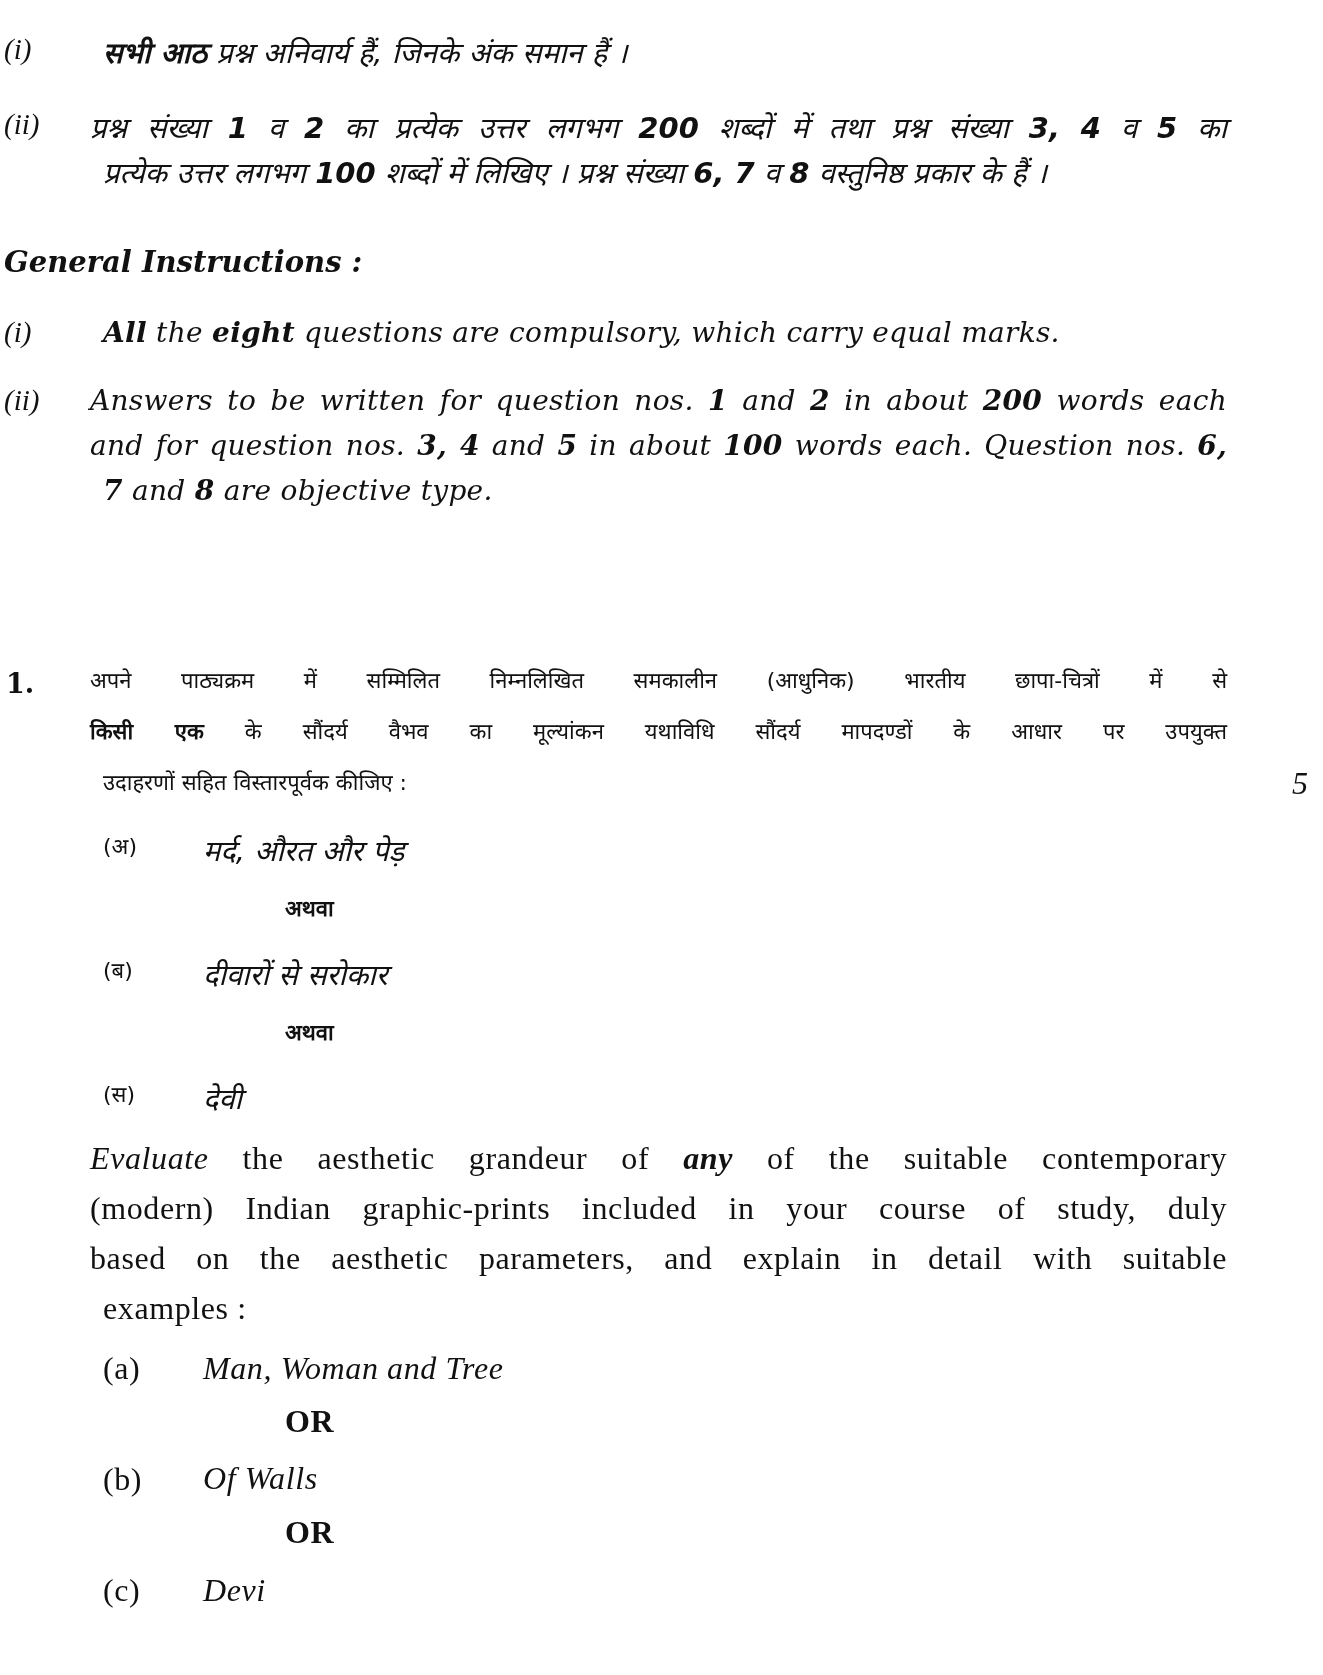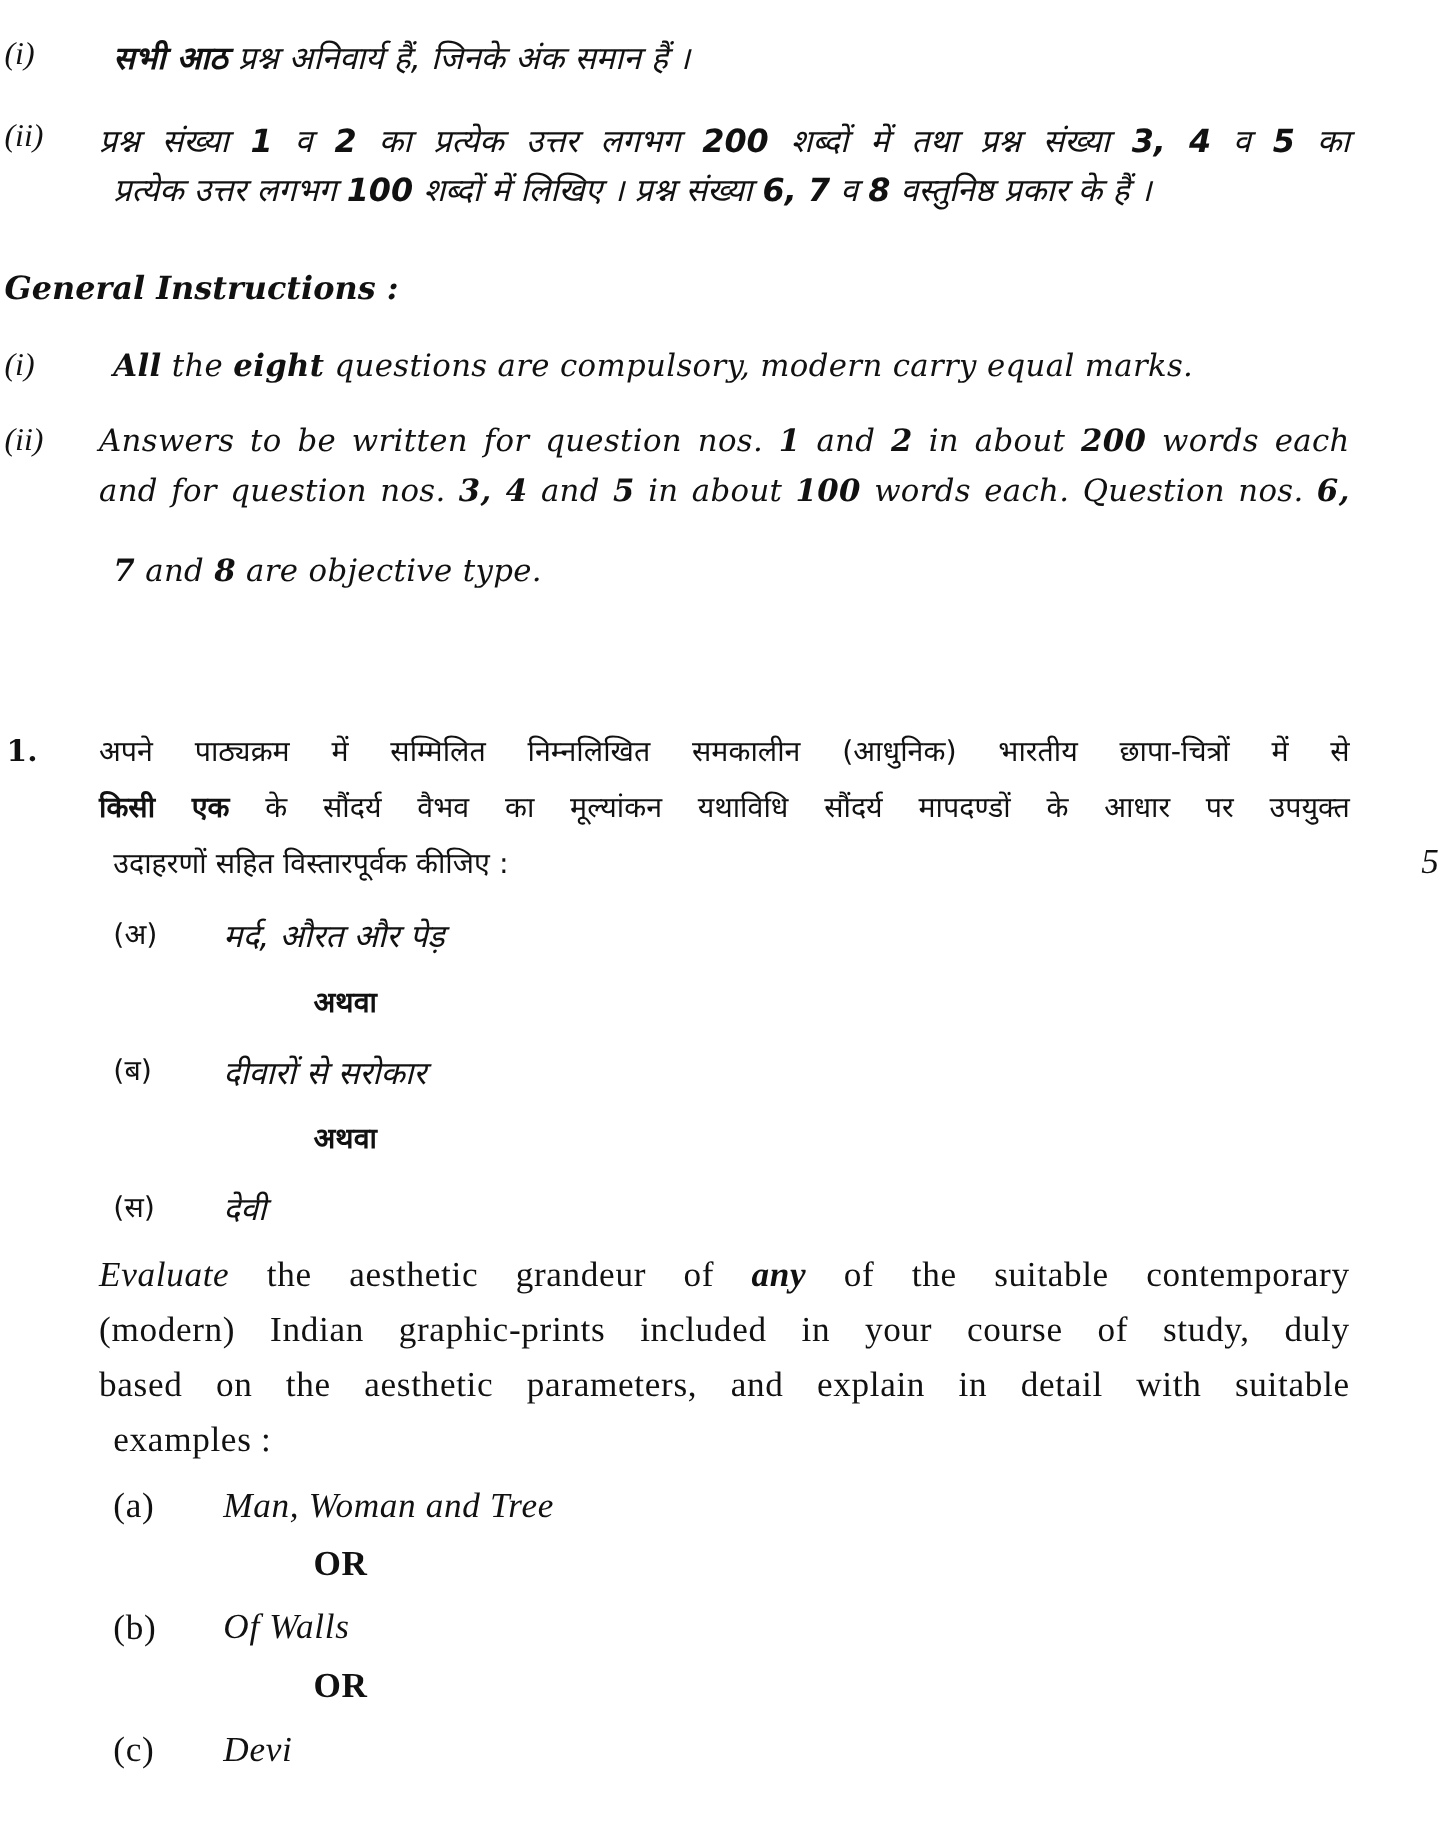--- a/index.html
+++ b/index.html
@@ -4,21 +4,21 @@
 <style>
   html, body { margin: 0; padding: 0; background: #ffffff; }
   body {
     width: 1323px; height: 1675px; position: relative; overflow: hidden;
     color: #111111;
     font-family: "DejaVu Serif", "Liberation Serif", serif;
   }
   .line { position: absolute; white-space: nowrap; }
   .num { position: absolute; left: 4px; font-style: italic; font-size: 29px; font-family: "Liberation Serif", serif; }
   .hi { font-family: "DejaVu Sans", sans-serif; font-size: 29px; font-style: italic; }
-  .hi-up { font-family: "DejaVu Sans", sans-serif; font-size: 26px; }
+  .hi-up { font-family: "DejaVu Sans", sans-serif; font-size: 22px; }
   .en { font-family: "DejaVu Serif", serif; font-size: 28px; font-style: italic; letter-spacing: 0.3px; }
   .body-en { font-family: "Liberation Serif", serif; font-size: 32px; letter-spacing: 0.6px; }
   .justify { position: absolute; left: 90px; width: 1137px; text-align: justify; text-align-last: justify; white-space: nowrap; }
   .heading { position: absolute; left: 4px; font-family: "DejaVu Serif", serif; font-size: 29px; font-weight: bold; font-style: italic; }
   .qnum { position: absolute; left: 6px; font-family: "DejaVu Serif", serif; font-size: 27px; font-weight: bold; }
   .marks { position: absolute; left: 1292px; font-family: "Liberation Serif", serif; font-style: italic; font-size: 32px; }
   .opt-label { position: absolute; left: 103px; }
   .opt-text { position: absolute; left: 203px; }
   .or { position: absolute; left: 285px; font-weight: bold; }
 </style>
@@ -31,27 +31,27 @@
 </div>
 <div>
   <span class="num line" style="top:108px;">(ii)</span>
   <div class="justify hi" style="top:107px;"><span>प्रश्न संख्या </span><span style="font-weight: bold;">1</span><span>  व </span><span style="font-weight: bold;">2</span><span>  का प्रत्येक उत्तर लगभग </span><span style="font-weight: bold;">200</span><span>  शब्दों में तथा प्रश्न संख्या </span><span style="font-weight: bold;">3, 4</span><span> व </span><span style="font-weight: bold;">5</span><span>  का</span></div>
   <div class="line hi" style="left:103px; top:152px;"><span>प्रत्येक उत्तर लगभग </span><span style="font-weight: bold;">100</span><span>  शब्दों में लिखिए । प्रश्न संख्या </span><span style="font-weight: bold;">6, 7</span><span> व </span><span style="font-weight: bold;">8</span><span> वस्तुनिष्ठ प्रकार के हैं ।</span></div>
 </div>
 
 <div class="heading" style="top:245px;text-align:center;">General Instructions :</div>
 <div>
   <span class="num line" style="top:316px;">(i)</span>
-  <div class="line en" style="left:103px; top:316px;"><span style="font-weight: bold;">All</span><span> the </span><span style="font-weight: bold;">eight</span><span> questions  are compulsory, modern carry equal marks.</span></div>
+  <div class="line en" style="left:103px; top:316px;"><span style="font-weight: bold;">All</span><span> the </span><span style="font-weight: bold;">eight</span><span> questions  are compulsory, which carry equal marks.</span></div>
 </div>
 <div>
   <span class="num line" style="top:384px;">(ii)</span>
   <div class="justify en" style="top:384px;"><span>Answers to be written for question nos. </span><span style="font-weight: bold;">1</span><span> and </span><span style="font-weight: bold;">2</span><span> in about </span><span style="font-weight: bold;">200</span><span> words each</span></div>
   <div class="justify en" style="top:429px;"><span>and for question nos. </span><span style="font-weight: bold;">3, 4</span><span> and </span><span style="font-weight: bold;">5</span><span> in about </span><span style="font-weight: bold;">100</span><span> words each. Question nos. </span><span style="font-weight: bold;">6,</span></div>
-  <div class="line en" style="left:103px; top:474px;margin-top:28px;"><span style="font-weight: bold;">7</span><span> and </span><span style="font-weight: bold;">8</span><span> are objective type.</span></div>
+  <div class="line en" style="left:103px; top:474px;"><span style="font-weight: bold;">7</span><span> and </span><span style="font-weight: bold;">8</span><span> are objective type.</span></div>
 </div>
 
 <div>
   <span class="qnum" style="top:668px;">1.</span>
   <div class="justify hi-up" style="top:664px;"><span>अपने पाठ्यक्रम में सम्मिलित निम्नलिखित समकालीन (आधुनिक) भारतीय छापा-चित्रों में से</span></div>
   <div class="justify hi-up" style="top:715px;"><span style="font-weight: bold; ">किसी एक</span><span>  के सौंदर्य वैभव का  </span><span style="">मूल्यांकन</span><span> यथाविधि सौंदर्य मापदण्डों के आधार पर उपयुक्त</span></div>
   <div class="line hi-up" style="left:103px; top:766px;"><span>उदाहरणों सहित विस्तारपूर्वक कीजिए :</span></div>
   <span class="marks" style="top:765px;">5</span>
 
   <span class="line opt-label hi-up" style="top:830px;">(अ)</span>

